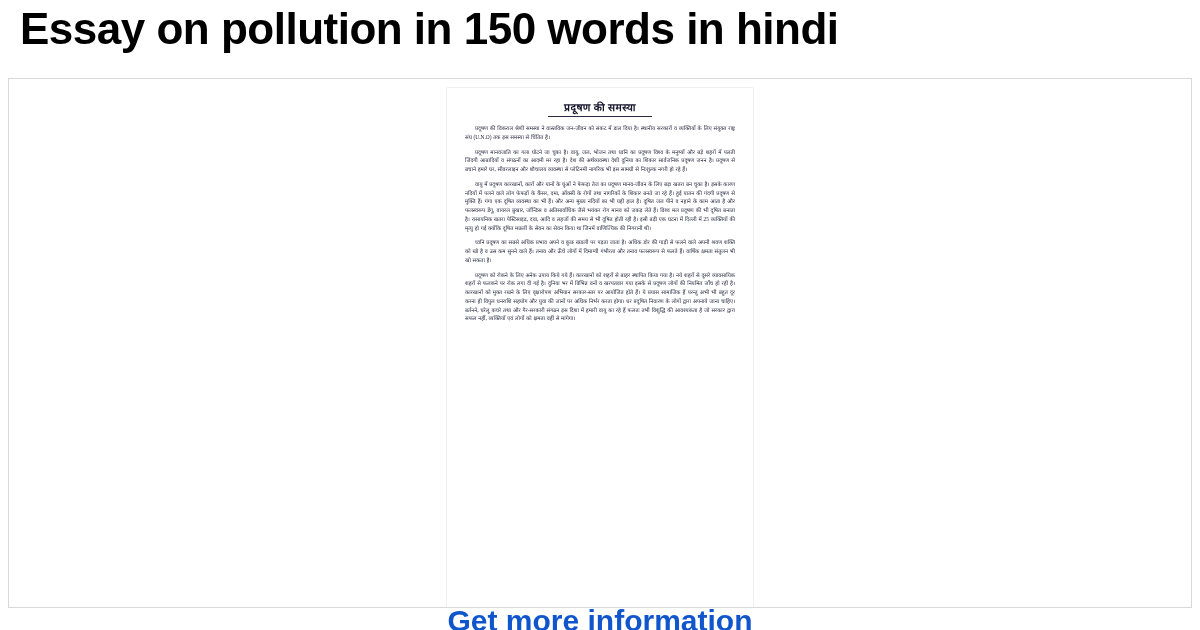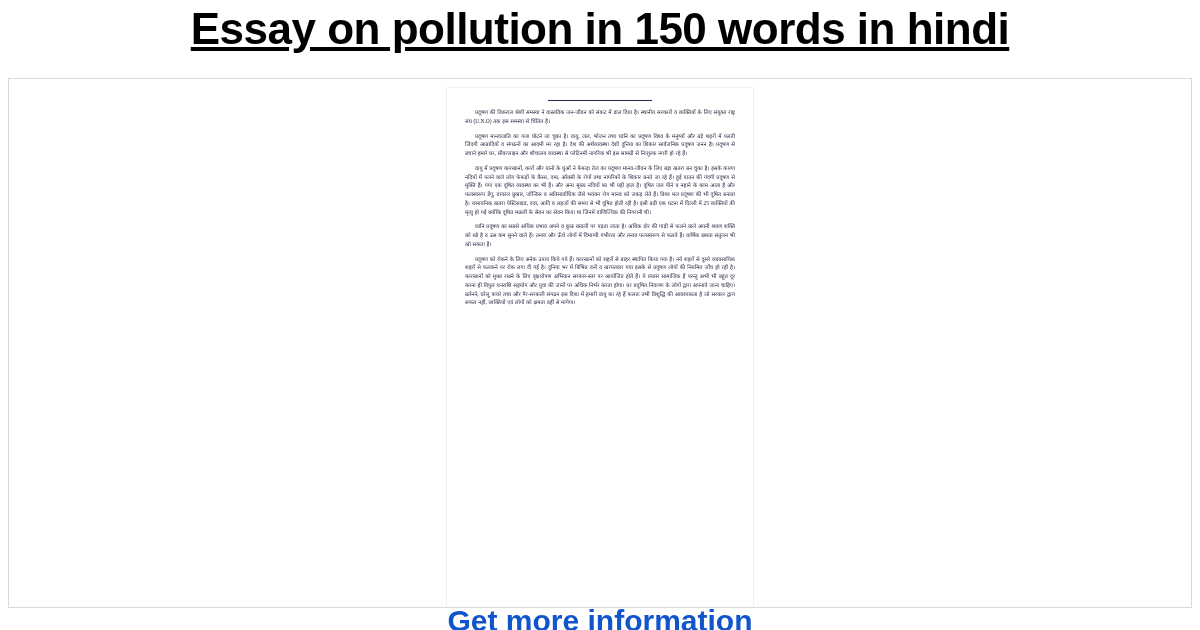--- a/index.html
+++ b/index.html
@@ -14,30 +14,29 @@
     font-family: "Liberation Sans", sans-serif;
   }
   .page {
     position: relative;
     width: 1200px;
     height: 630px;
     background: #ffffff;
     box-sizing: border-box;
   }
   .title {
-    text-align: center;
+    text-align: left;
     font-family: "Liberation Sans", sans-serif;
     font-weight: bold;
     font-size: 44px;
     line-height: 1.05;
     color: #000000;
     margin: 6px 0 0 0;
     padding: 0 20px;
     letter-spacing: -0.5px;
-    text-decoration: underline;
   }
   .doc-frame {
     position: absolute;
     top: 72px;
     left: 8px;
     width: 1184px;
     height: 530px;
     border: 1px solid #d9d9d9;
     box-sizing: border-box;
     background: #ffffff;
@@ -110,20 +109,21 @@
 </head>
 <body>
 
 <div class="page">
 
   <h1 class="title">Essay on pollution in 150 words in hindi</h1>
 
   <div class="doc-frame">
     <div class="doc-sheet">
       <div class="scan">
+        <div class="scan-title">प्रदूषण की समस्या</div>
         <div class="scan-title-underline"></div>
         <p class="scan-para">प्रदूषण की विकराल श्रेणी समस्या ने वास्तविक जन-जीवन को संकट में डाल दिया है। स्थानीय सरकारों व व्यक्तियों के लिए संयुक्त राष्ट्र संघ (U.N.O) तक इस समस्या से चिंतित है।</p>
         <p class="scan-para">प्रदूषण मानवजाति का गला घोटने जा चुका है। वायु, जल, भोजन तथा ध्वनि का प्रदूषण विश्व के मनुष्यों और बड़े शहरों में पलती जिंदगी आबादियों व संगठनों का आदमी मर रहा है। देश की अर्थव्यवस्था देशी दुनिया का शिकार सार्वजनिक प्रदूषण जनन है। प्रदूषण से बचाने हमारे घर, सीवरलाइन और शौचालय व्यवस्था से प्लेटिनमी नागरिक भी इस सामग्री से निःशुल्क नगरी हो रहे हैं।</p>
         <p class="scan-para">वायु में प्रदूषण कारखानों, कारों और यानों के धुंओं ने फेफड़ा तेज का प्रदूषण मानव-जीवन के लिए बड़ा खतरा बन चुका है। इसके कारण नदियों में पलने वाले लोग फेफड़ों के कैंसर, दमा, ऑक्सी के रोगों तथा नागरिकों के शिकार बनते जा रहे हैं। हुई यातन की गंदगी प्रदूषण से मुक्ति हैं। गंगा एक दूषित व्यवस्था का भी हैं। और अन्य मुख्य नदियों का भी यही हाल है। दूषित जल पीने व नहाने के काम आता है और फलस्वरूप डेंगू, वायरल बुखार, जॉन्डिस व अतिसार्वाधिक जैसे भयंकर रोग मानव को जकड़ लेते हैं। विश्व मल प्रदूषण की भी दूषित बनाता है। रासायनिक खतरा पेस्टिसाइड, दवा, आदि व लहजों की समय से भी दूषित होती रही है। इसी बड़ी एक घटना में दिल्ली में 25 व्यक्तियों की मृत्यु हो गई क्योंकि दूषित मछली के सेवन का सेवन किया था जिनमें वाणिज्यिक की निगरानी थी।</p>
         <p class="scan-para">ध्वनि प्रदूषण का सबसे अधिक प्रभाव अपने व कुछ ख्याली पर पड़ता जाता है। अधिक डोर की गाड़ी से फलने वाले अपनी श्रवण शक्ति को खो है व उस कम सुनने वाले हैं। तनाव और ऊँचे लोगों में दिमाग्यी गंभीरता और तनाव फलस्वरूप से फलते हैं। वार्षिक क्षमता संतुलन भी खो सकता है।</p>
         <p class="scan-para">प्रदूषण को रोकने के लिए अनेक उपाय किये गये हैं। कारखानों को शहरों से बाहर स्थापित किया गया है। नये शहरों से दूसरे व्यावसायिक शहरों से फलकने पर रोक लगा दी गई है। दुनिया भर में विभिन्न वनों व खरपतवार गया इसके से प्रदूषण लोगों की नियमित जाँच हो रही है। कारखानों को मुक्त रखने के लिए वृक्षारोपण अभियान सरकार-स्तर पर आयोजित होते हैं। ये प्रयास सामाजिक हैं परन्तु अभी भी बहुत दूर करना ही विपुल धनराशि सहयोग और युवा की जानों पर अधिक निर्भर करता होगा। घर प्रदूषित निवारण के लोगों द्वारा अपनाये जाना चाहिए। बर्तनने, घरेलू कचरे तथा और गैर-सरकारी संगठन इस दिशा में हमारी वायु का रहे हैं फलतः तभी विशुद्धि की आवश्यकता है जो सरकार द्वारा सफल नहीं, व्यक्तियों एवं लोगों को क्षमता वहीं से मांगेगा।</p>
       </div>
     </div>
   </div>
 

